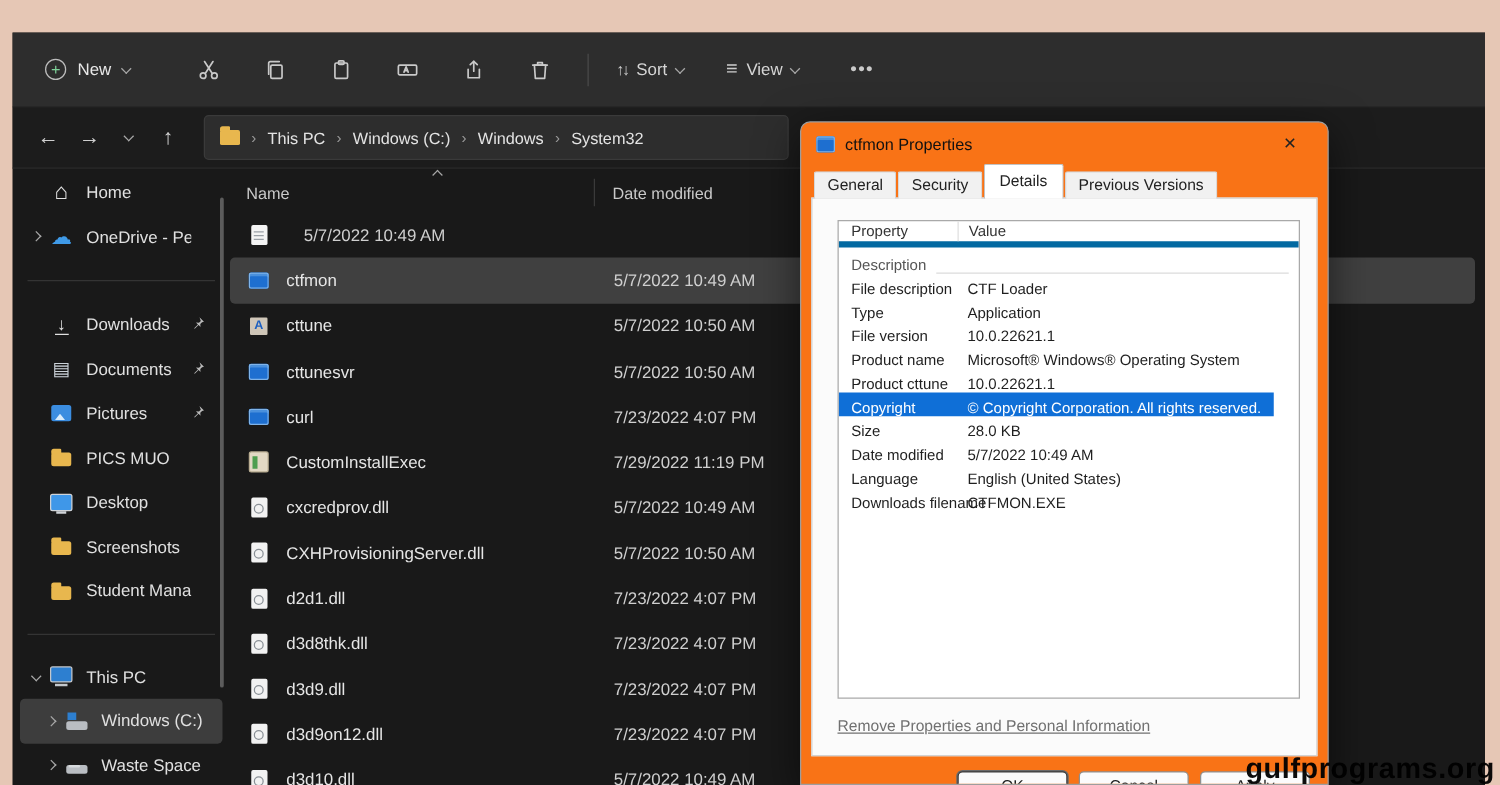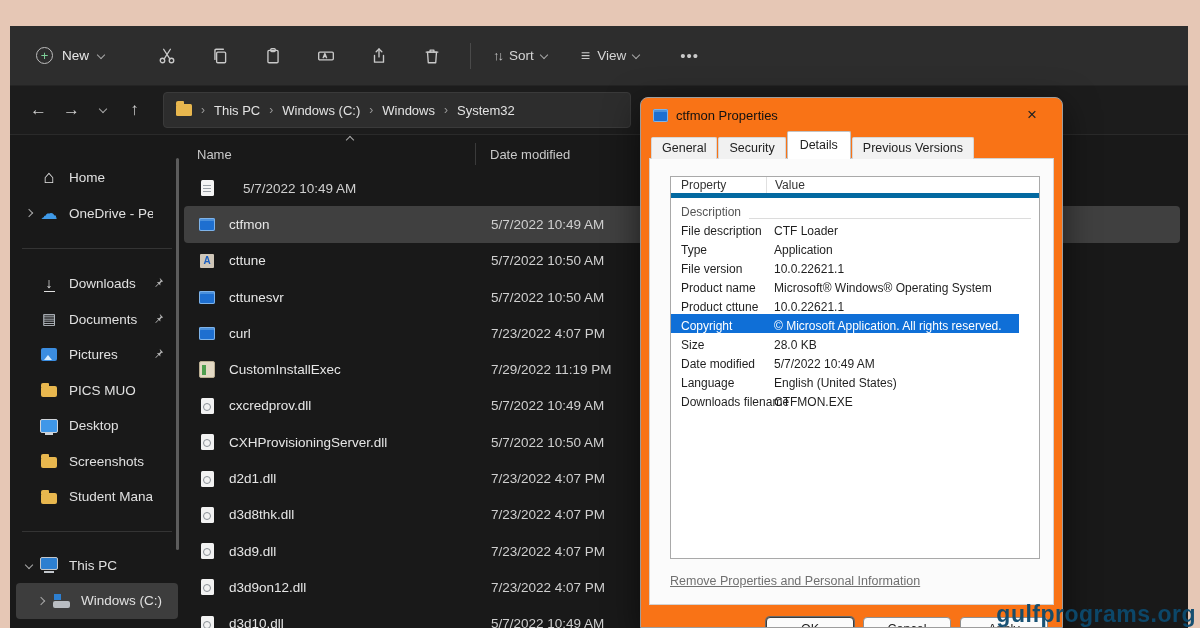--- a/index.html
+++ b/index.html
@@ -45,21 +45,21 @@
                 padding:0 12px; color:#e3e3e3; font-size:13px; }
   .fold { width:16px; height:12px; background:#e8b74e; border-radius:1.5px; position:relative; flex:none; }
   .fold::before { content:''; position:absolute; top:-3px; left:0; width:8px; height:3.5px;
                   background:#e8b74e; border-radius:2px 1px 0 0; }
   .crumb { display:flex; align-items:center; }
   .crumb-sep { color:#9a9a9a; padding:0 9px; font-size:12px; }
 
   .content { position:absolute; top:110px; bottom:0; left:0; right:0; display:flex; }
 
   
-  .sidebar { width:174px; position:relative; padding-top:24px; flex:none; }
+  .sidebar { width:174px; position:relative; padding-top:0; flex:none; }
   .side-scroll { position:absolute; right:5px; top:22px; height:392px; width:3px;
                  background:#5c5c5c; border-radius:2px; }
   .side-item { height:35.5px; display:flex; align-items:center; padding:0 14px 0 8px;
                color:#e0e0e0; font-size:13.5px; border-radius:4px; margin:0 6px; }
   .side-item .chev { visibility:hidden; margin:0 7px 0 2px; flex:none; }
   .side-item.chev-down  .chev { visibility:visible; transform:rotate(45deg); }
   .side-item.chev-right .chev { visibility:visible; transform:rotate(-45deg); }
   .side-item.indent { padding-left:20px; }
   .side-item.selected { background:#3d3d3d; }
   .sicon { width:20px; height:18px; margin-right:10px; display:flex; justify-content:center;
@@ -154,21 +154,21 @@
   .drow.selected { background:#0f6fd7; color:#fff; width:calc(100% - 20px); }
   .dlg-link { position:absolute; left:20px; top:415px; color:#707070;
               text-decoration:underline; font-size:12.5px; }
   .dlg-buttons { position:absolute; left:0; right:0; top:519px; display:flex;
                  justify-content:flex-end; gap:9px; padding-right:14px; }
   .dbtn { width:88px; height:26px; background:#fbfbfb; border:1px solid #8f8f8f; border-radius:4px;
           font-size:12.5px; display:flex; align-items:flex-start; justify-content:center; padding-top:4px; color:#1a1a1a; }
   .dbtn.focused { border:1px solid #3c3c3c; box-shadow:0 0 0 1px #6a6a6a; }
 
   .watermark { position:absolute; right:4px; bottom:0; font-size:23px; font-weight:bold;
-               color:#0c4a6e; z-index:10; letter-spacing:.5px; opacity:.95; }
+               color:#000000; z-index:10; letter-spacing:.5px; opacity:.95; }
 </style>
 </head>
 <body>
 
 <div class="window">
 
   <div class="toolbar">
     <div class="tb-new">
       <span class="plus-circle">+</span>
       <span>New</span>
@@ -495,21 +495,21 @@
         <div class="drow">
           <span class="dprop">Product name</span>
           <span class="dval">Microsoft® Windows® Operating System</span>
         </div>
         <div class="drow">
           <span class="dprop">Product cttune</span>
           <span class="dval">10.0.22621.1</span>
         </div>
         <div class="drow selected">
           <span class="dprop">Copyright</span>
-          <span class="dval">© Microsoft Application. All rights reserved.</span>
+          <span class="dval">© Copyright Corporation. All rights reserved.</span>
         </div>
         <div class="drow">
           <span class="dprop">Size</span>
           <span class="dval">28.0 KB</span>
         </div>
         <div class="drow">
           <span class="dprop">Date modified</span>
           <span class="dval">5/7/2022 10:49 AM</span>
         </div>
         <div class="drow">

